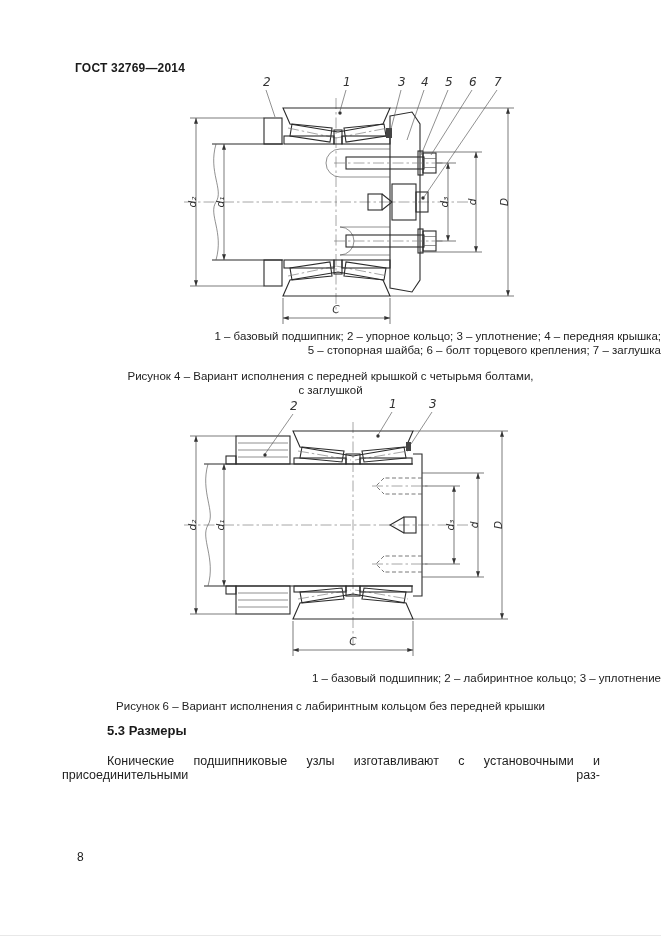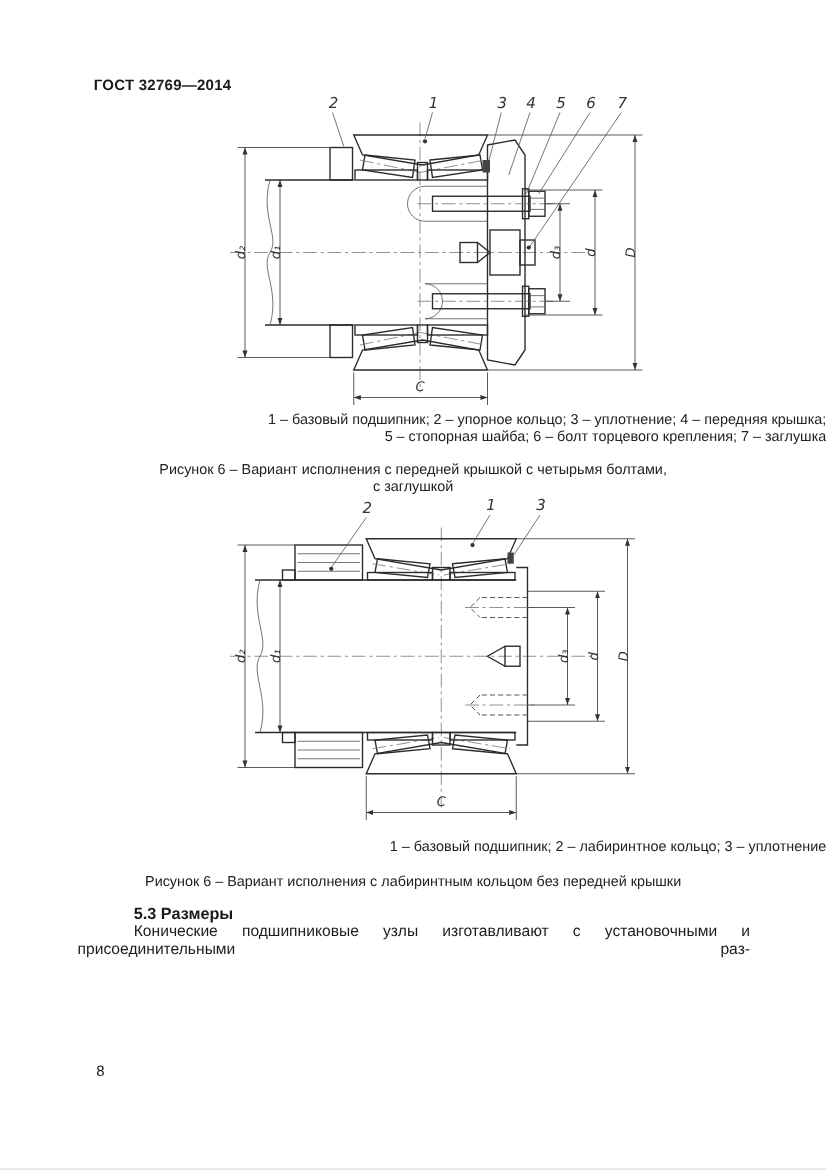--- a/index.html
+++ b/index.html
@@ -5,21 +5,21 @@
   html,body{margin:0;padding:0;}
   body{background:#e8e8e8;font-family:"Liberation Sans",sans-serif;}
   #page{position:relative;width:661px;height:935px;background:#ffffff;margin:0 auto;
         box-shadow:0 0 4px rgba(0,0,0,.25);overflow:hidden;color:#1a1a1a;}
   .abs{position:absolute;}
   .hdr{font-weight:bold;font-size:12px;letter-spacing:.2px;}
   .legend{width:661px;text-align:right;font-size:11.5px;line-height:14px;color:#222;}
   .cap{width:661px;text-align:center;font-size:11.5px;line-height:14px;color:#222;}
   .sect-h{font-weight:bold;font-size:13px;}
   .bodytxt{width:538px;font-size:12.5px;line-height:14px;color:#1d1d1d;}
-  .just-line{text-align:justify;text-indent:45px;}
+  .just-line{text-align:justify;text-indent:45px;margin-top:16px;}
   .just-line::after{content:"";display:inline-block;width:100%;height:0;}
   .pagenum{font-size:12px;}
   
   svg .outl{stroke:#2b2b2b;stroke-width:1.1;fill:none;}
   svg .thin{stroke:#555;stroke-width:0.65;fill:none;}
   svg .dimline{stroke:#444;stroke-width:0.7;fill:none;}
   svg .cline{stroke:#777;stroke-width:0.65;fill:none;stroke-dasharray:11 3 2.5 3;}
   svg .dashed{stroke:#555;stroke-width:0.8;fill:none;stroke-dasharray:4 2.5;}
   svg text.dim{font-family:"DejaVu Sans",sans-serif;font-style:italic;font-size:10.5px;fill:#333;}
   svg text.callout{font-family:"DejaVu Sans",sans-serif;font-style:italic;font-size:12px;fill:#333;}
@@ -127,21 +127,21 @@
     <text class="callout" x="267" y="14">5</text>
     <text class="callout" x="291" y="14">6</text>
     <text class="callout" x="316" y="14">7</text>
   </svg>
 
   <div class="abs legend" style="top:329px;left:0;">
     <div>1 – базовый подшипник; 2 – упорное кольцо; 3 – уплотнение; 4 – передняя крышка;</div>
     <div>5 – стопорная шайба; 6 – болт торцевого крепления; 7 – заглушка</div>
   </div>
   <div class="abs cap" style="top:369px;left:0;">
-    <div>Рисунок 6 – Вариант исполнения с передней крышкой с четырьмя болтами,</div>
+    <div>Рисунок 4 – Вариант исполнения с передней крышкой с четырьмя болтами,</div>
     <div>с заглушкой</div>
   </div>
 
   <svg class="abs" style="left:178px;top:398px;" width="372" height="268" viewBox="0 0 372 268">
     <defs>
       <pattern id="h9" patternUnits="userSpaceOnUse" width="5" height="5" patternTransform="rotate(45)">
         <rect width="5" height="5" fill="#ffffff"></rect>
         <line x1="0" y1="0" x2="0" y2="5" stroke="#4a4a4a" stroke-width="0.7"></line>
       </pattern>
       <marker id="ar9" viewBox="0 0 10 10" refX="9" refY="5" markerWidth="9" markerHeight="9" orient="auto-start-reverse">

